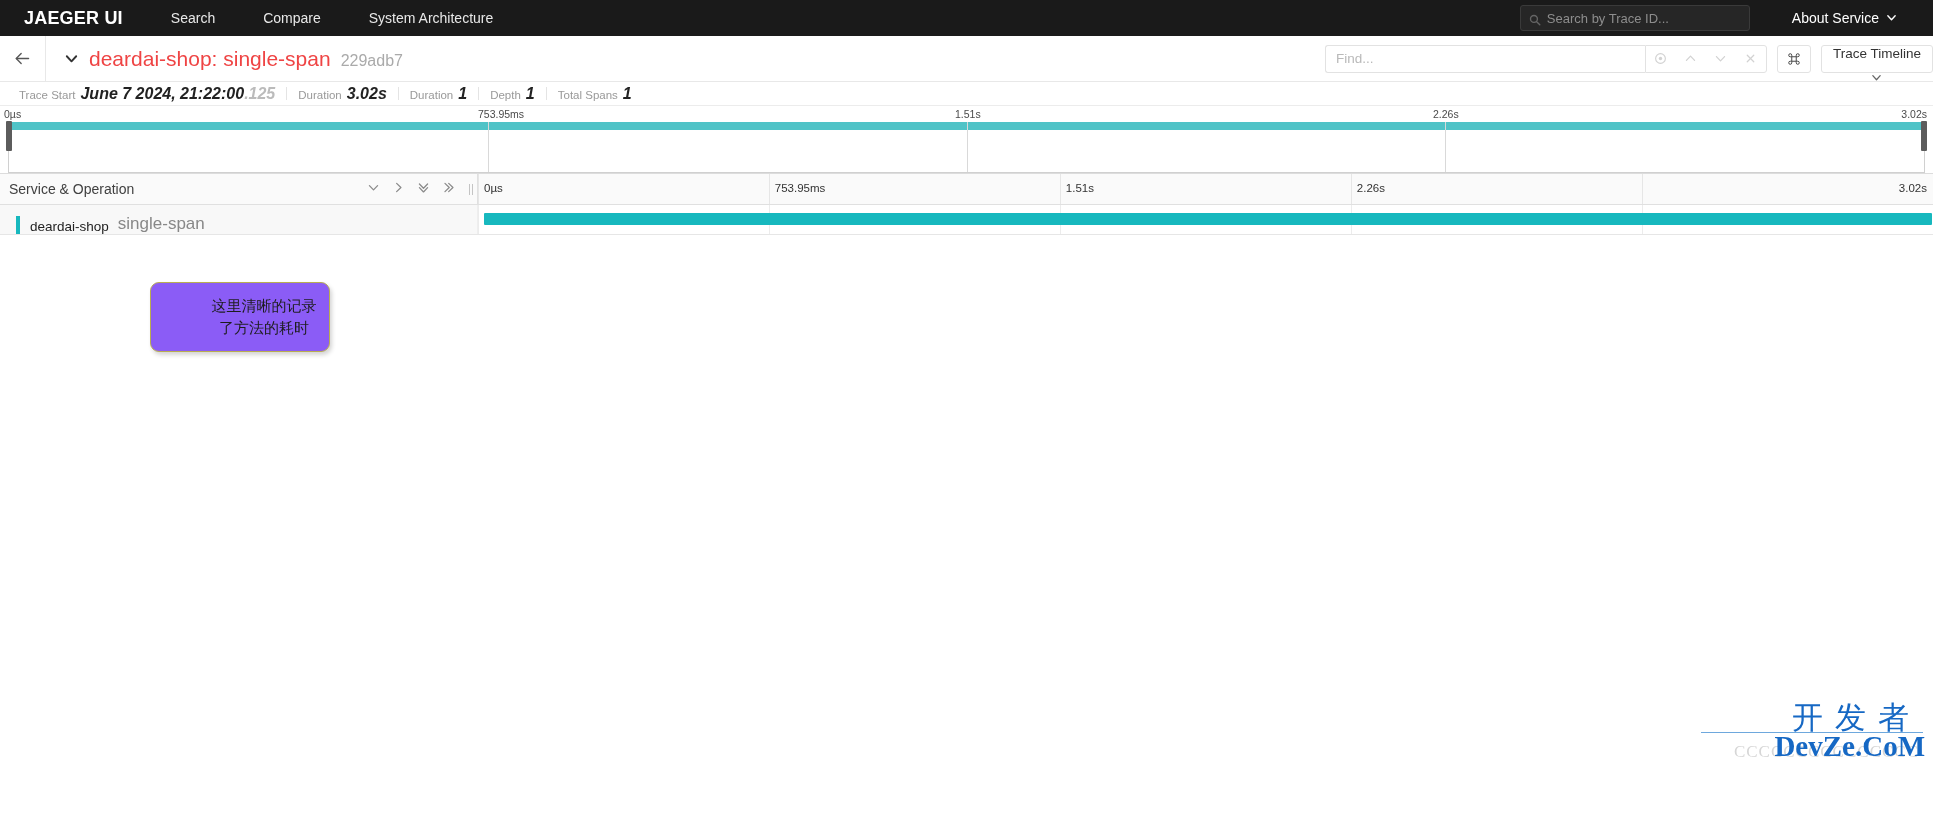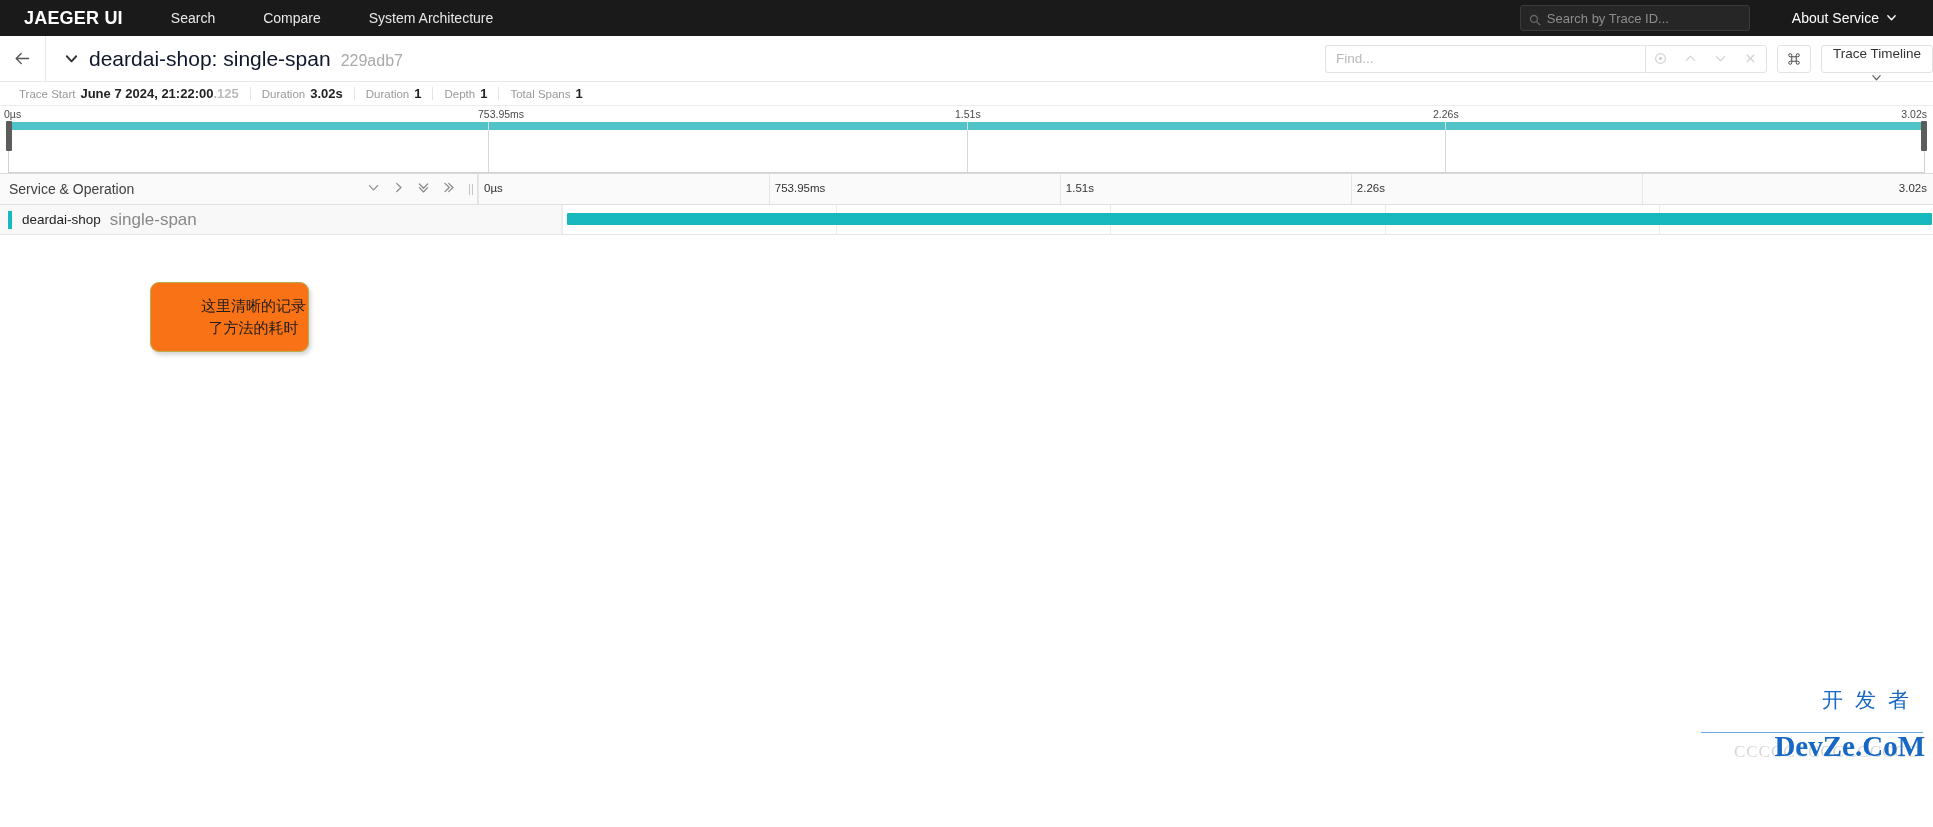--- a/index.html
+++ b/index.html
@@ -95,21 +95,21 @@
     gap: 10px;
     flex: 0 0 auto;
   }
   #titlewrap .caret {
     width: 15px; height: 15px;
     align-self: center;
     flex: 0 0 auto;
   }
   #titlewrap .ttl {
     font-size: 21px;
-    color: #0f172a;
+    color: #ef4444;
     white-space: nowrap;
     line-height: 1;
   }
   #titlewrap .tid {
     font-size: 16px;
     color: #aaa;
     white-space: nowrap;
     line-height: 1;
   }
 
@@ -182,21 +182,21 @@
     display: flex;
     align-items: baseline;
     gap: 5px;
     padding: 0 11px;
     border-right: 1px solid #e4e4e4;
     height: 13px;
     line-height: 13px;
   }
   #metabar .item:last-child { border-right: none; }
   #metabar .k { font-size: 11.5px; color: #999; white-space: nowrap; }
-  #metabar .v { font-size: 13px; color: #222; font-weight: bold; white-space: nowrap; }
+  #metabar .v { font-size: 16px; color: #222; font-weight: bold; white-space: nowrap; font-style: italic; }
   #metabar .v .dim { color: #bbb; font-weight: bold; }
 
   
   #minimap {
     position: relative;
     height: 68px;
     background: #fff;
     border-bottom: 1px solid #dcdcdc;
   }
   #mm-ruler {
@@ -299,25 +299,25 @@
     background: #e6e6e6;
   }
 
   #spanrow {
     display: flex;
     height: 30px;
     background: #f8f8f8;
     border-bottom: 1px solid #e6e6e6;
   }
   #sr-left {
-    width: 562px;
-    flex: 0 0 auto;
-    display: flex;
-    align-items: center;
-    padding-left: 8px;
+    width: 478px;
+    flex: 0 0 auto;
+    display: flex;
+    align-items: flex-end;
+    padding-left: 16px;
     gap: 0;
     border-right: 1px solid #eee;
   }
   #sr-left .accent {
     width: 4px;
     height: 18px;
     background: #17b8be;
     margin-right: 10px;
     flex: 0 0 auto;
   }
@@ -354,23 +354,23 @@
   
   #canvas {
     position: relative;
     height: 533px;
     background: #fff;
   }
   #annotation {
     position: absolute;
     left: 150px;
     top: 47px;
-    width: 159px;
+    width: 180px;
     height: 70px;
-    background: #f97316;
+    background: #8b5cf6;
     border: 1.5px solid #b9ad52;
     border-radius: 9px;
     display: flex;
     flex-direction: column;
     align-items: center;
     justify-content: center;
     box-shadow: 2px 3px 4px rgba(0,0,0,.17);
     padding-left: 48px;
   }
   #annotation .ln {
@@ -382,22 +382,22 @@
 
   #watermark {
     position: absolute;
     right: 8px;
     bottom: 4px;
     width: 250px;
     height: 78px;
   }
   #watermark .wm-cn {
     position: absolute;
-    right: 4px; top: 0;
-    font-size: 21px;
+    right: 4px; top: 11px;
+    font-size: 31px;
     color: #1668c4;
     letter-spacing: 12px;
     font-family: "DejaVu Sans", sans-serif;
     white-space: nowrap;
   }
   #watermark .wm-rule {
     position: absolute;
     right: 2px; top: 46px;
     width: 222px; height: 1px;
     background: #6ea8dd;

